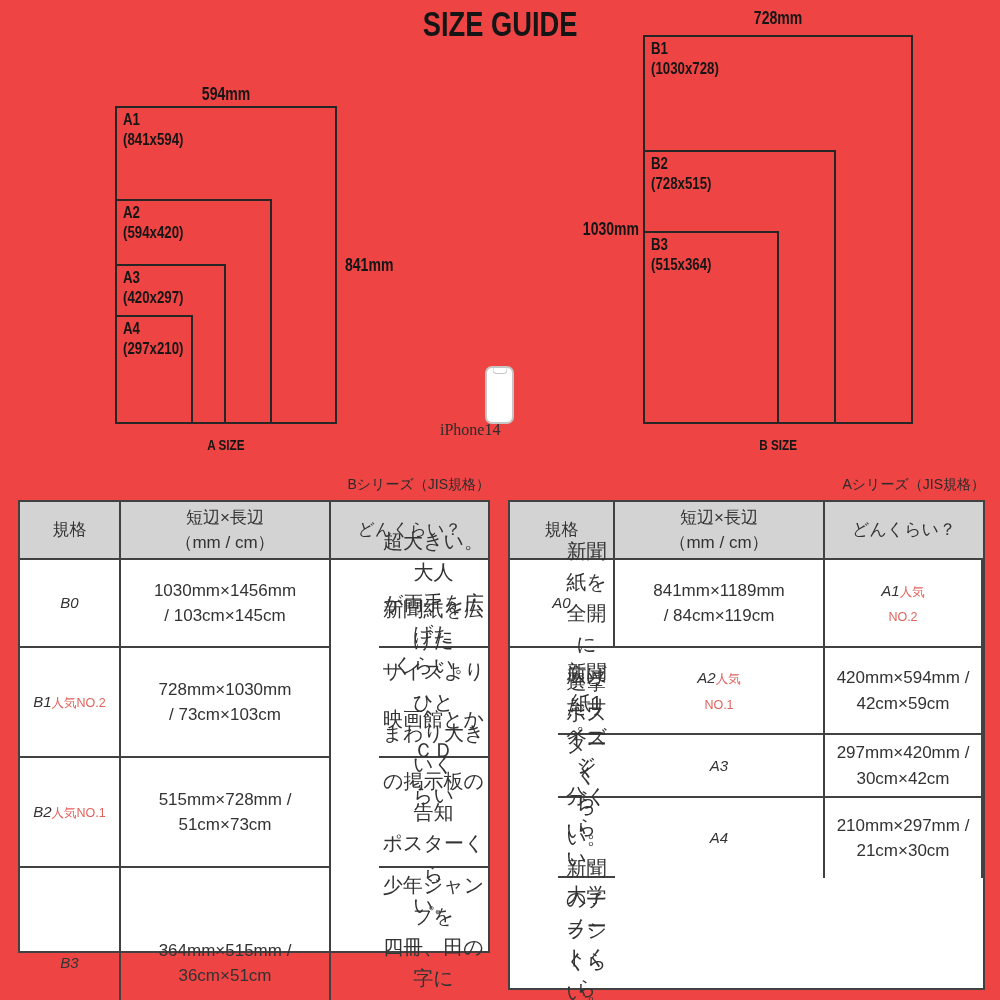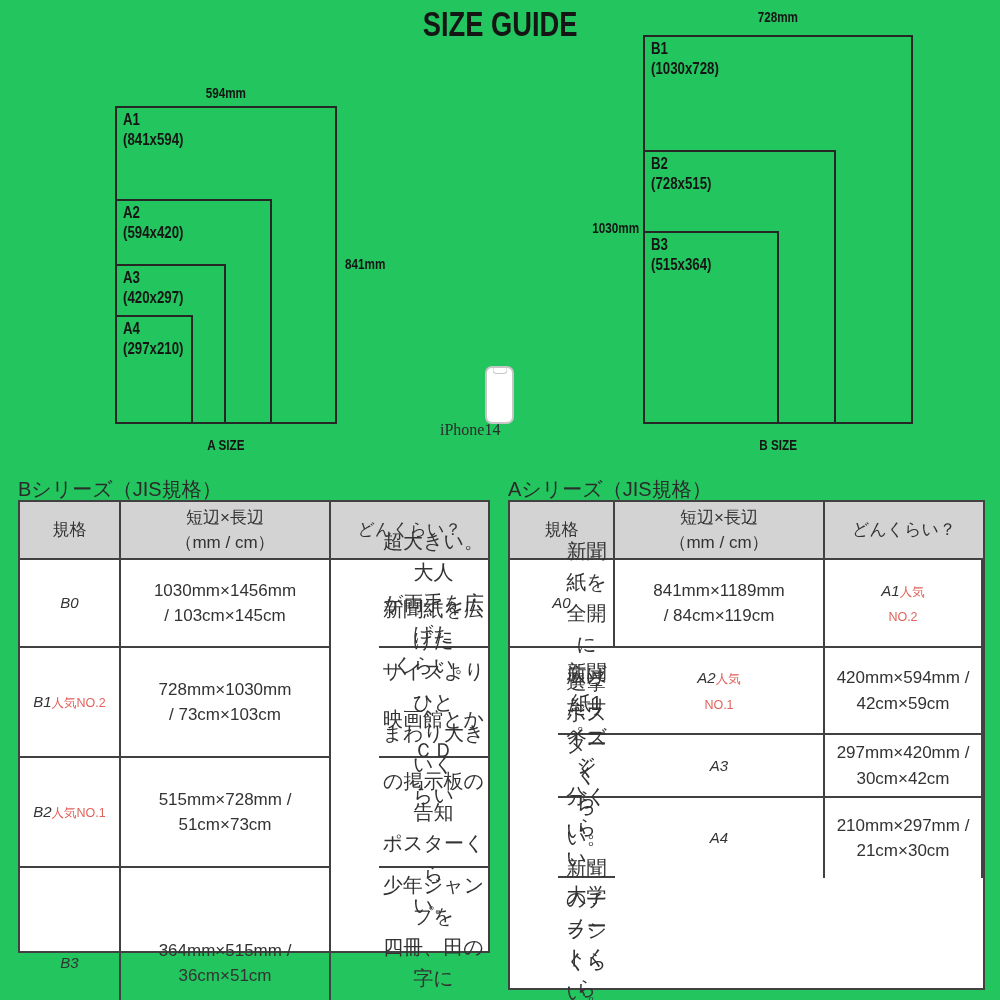--- a/index.html
+++ b/index.html
@@ -3,48 +3,48 @@
 <meta charset="utf-8">
 <style>
   :root{
     --badge-red:#e2635c;
     --header-bg:#d3d3d3;
     --line:#414141;
     --phone-gray:#c6c6c6;
   }
   html,body{margin:0;padding:0;background:#fff;}
   .canvas{
-    position:relative;width:1000px;height:1000px;background:#22c55e;overflow:hidden;
+    position:relative;width:1000px;height:1000px;background:#ef4444;overflow:hidden;
     font-family:"Liberation Sans","DejaVu Sans",sans-serif;color:#333;
   }
   
   .cx{display:inline-block;transform:scaleX(.78);transform-origin:center top;}
   .lx{display:inline-block;transform:scaleX(.78);transform-origin:left top;}
   .rx{display:inline-block;transform:scaleX(.78);transform-origin:right top;}
   
   .title{position:absolute;left:0;top:4px;width:1000px;text-align:center;
     font-size:35px;font-weight:700;color:#151515;letter-spacing:0px;}
   
   .sheet{position:absolute;border:2px solid #262626;background:transparent;box-sizing:border-box;}
   .slabel{position:absolute;top:2px;left:6px;font-weight:700;color:#151515;
     font-size:17px;line-height:1.15;white-space:nowrap;}
-  .dimlab{position:absolute;font-weight:700;color:#151515;font-size:15px;}
+  .dimlab{position:absolute;font-weight:700;color:#151515;font-size:18px;}
   .caption{position:absolute;font-weight:700;color:#151515;font-size:15px;text-align:center;}
   .tcenter{text-align:center;}
   .tright{text-align:right;}
   
   .phone{position:absolute;left:485px;top:366px;width:29px;height:58px;
     border:2px solid var(--phone-gray);border-radius:7px;box-sizing:border-box;background:#fff;}
   .notch{position:absolute;top:0px;left:50%;transform:translateX(-50%);
     width:13px;height:5px;border:1px solid var(--phone-gray);border-top:none;
     border-radius:0 0 4px 4px;background:#fff;}
   .phone-label{position:absolute;left:440px;top:421px;width:120px;text-align:left;
     font-family:"Liberation Serif","DejaVu Serif",serif;font-size:16px;color:#2b2b2b;}
   
-  .tbl-title{position:absolute;top:476px;font-size:20px;color:#2b2b2b;text-align:left;}
+  .tbl-title{position:absolute;top:476px;font-size:14px;color:#2b2b2b;text-align:right;}
   .tbl{position:absolute;top:500px;display:grid;border:2px solid var(--line);
     box-sizing:border-box;background:#fff;}
   .tbl-b{left:18px;width:472px;height:453px;
     grid-template-columns:101px 210px 1fr;
     grid-template-rows:58px 88px 110px 110px 1fr;}
   .tbl-a{left:508px;width:477px;height:490px;
     grid-template-columns:105px 210px 1fr;
     grid-template-rows:58px 88px 87px 63px 80px 1fr;}
   .c{border-right:2px solid var(--line);border-bottom:2px solid var(--line);
     display:flex;flex-direction:column;align-items:center;justify-content:center;

